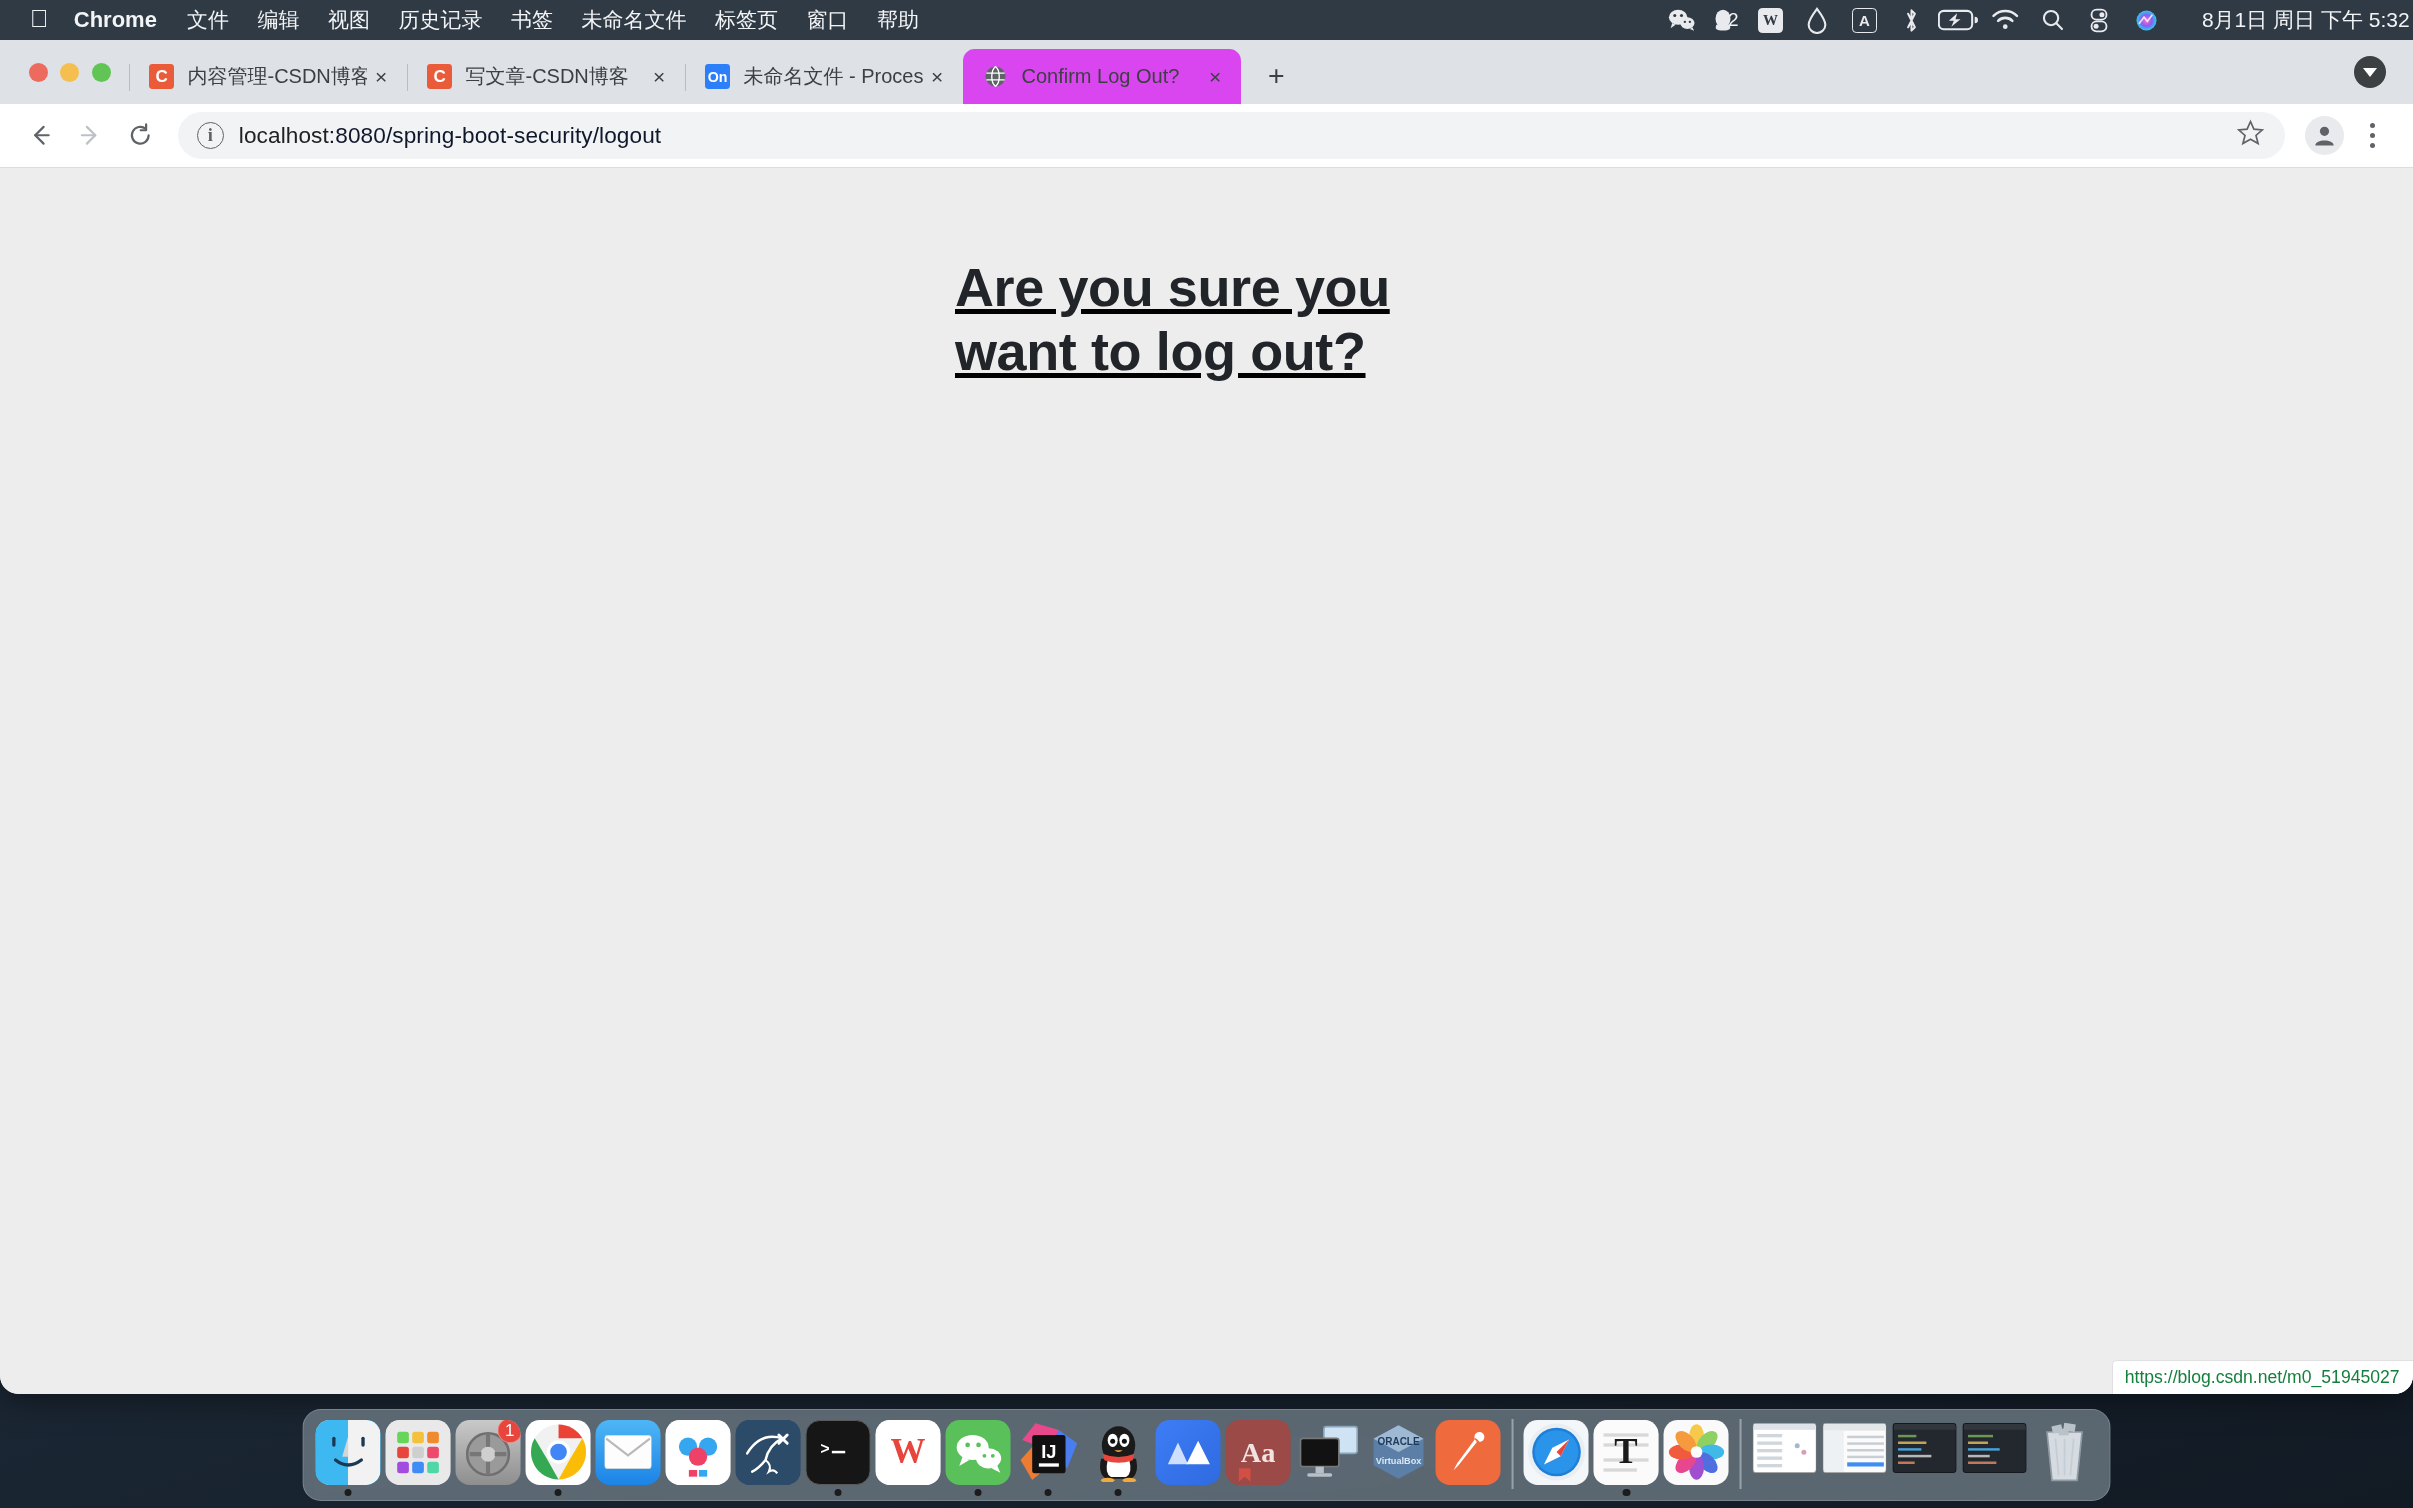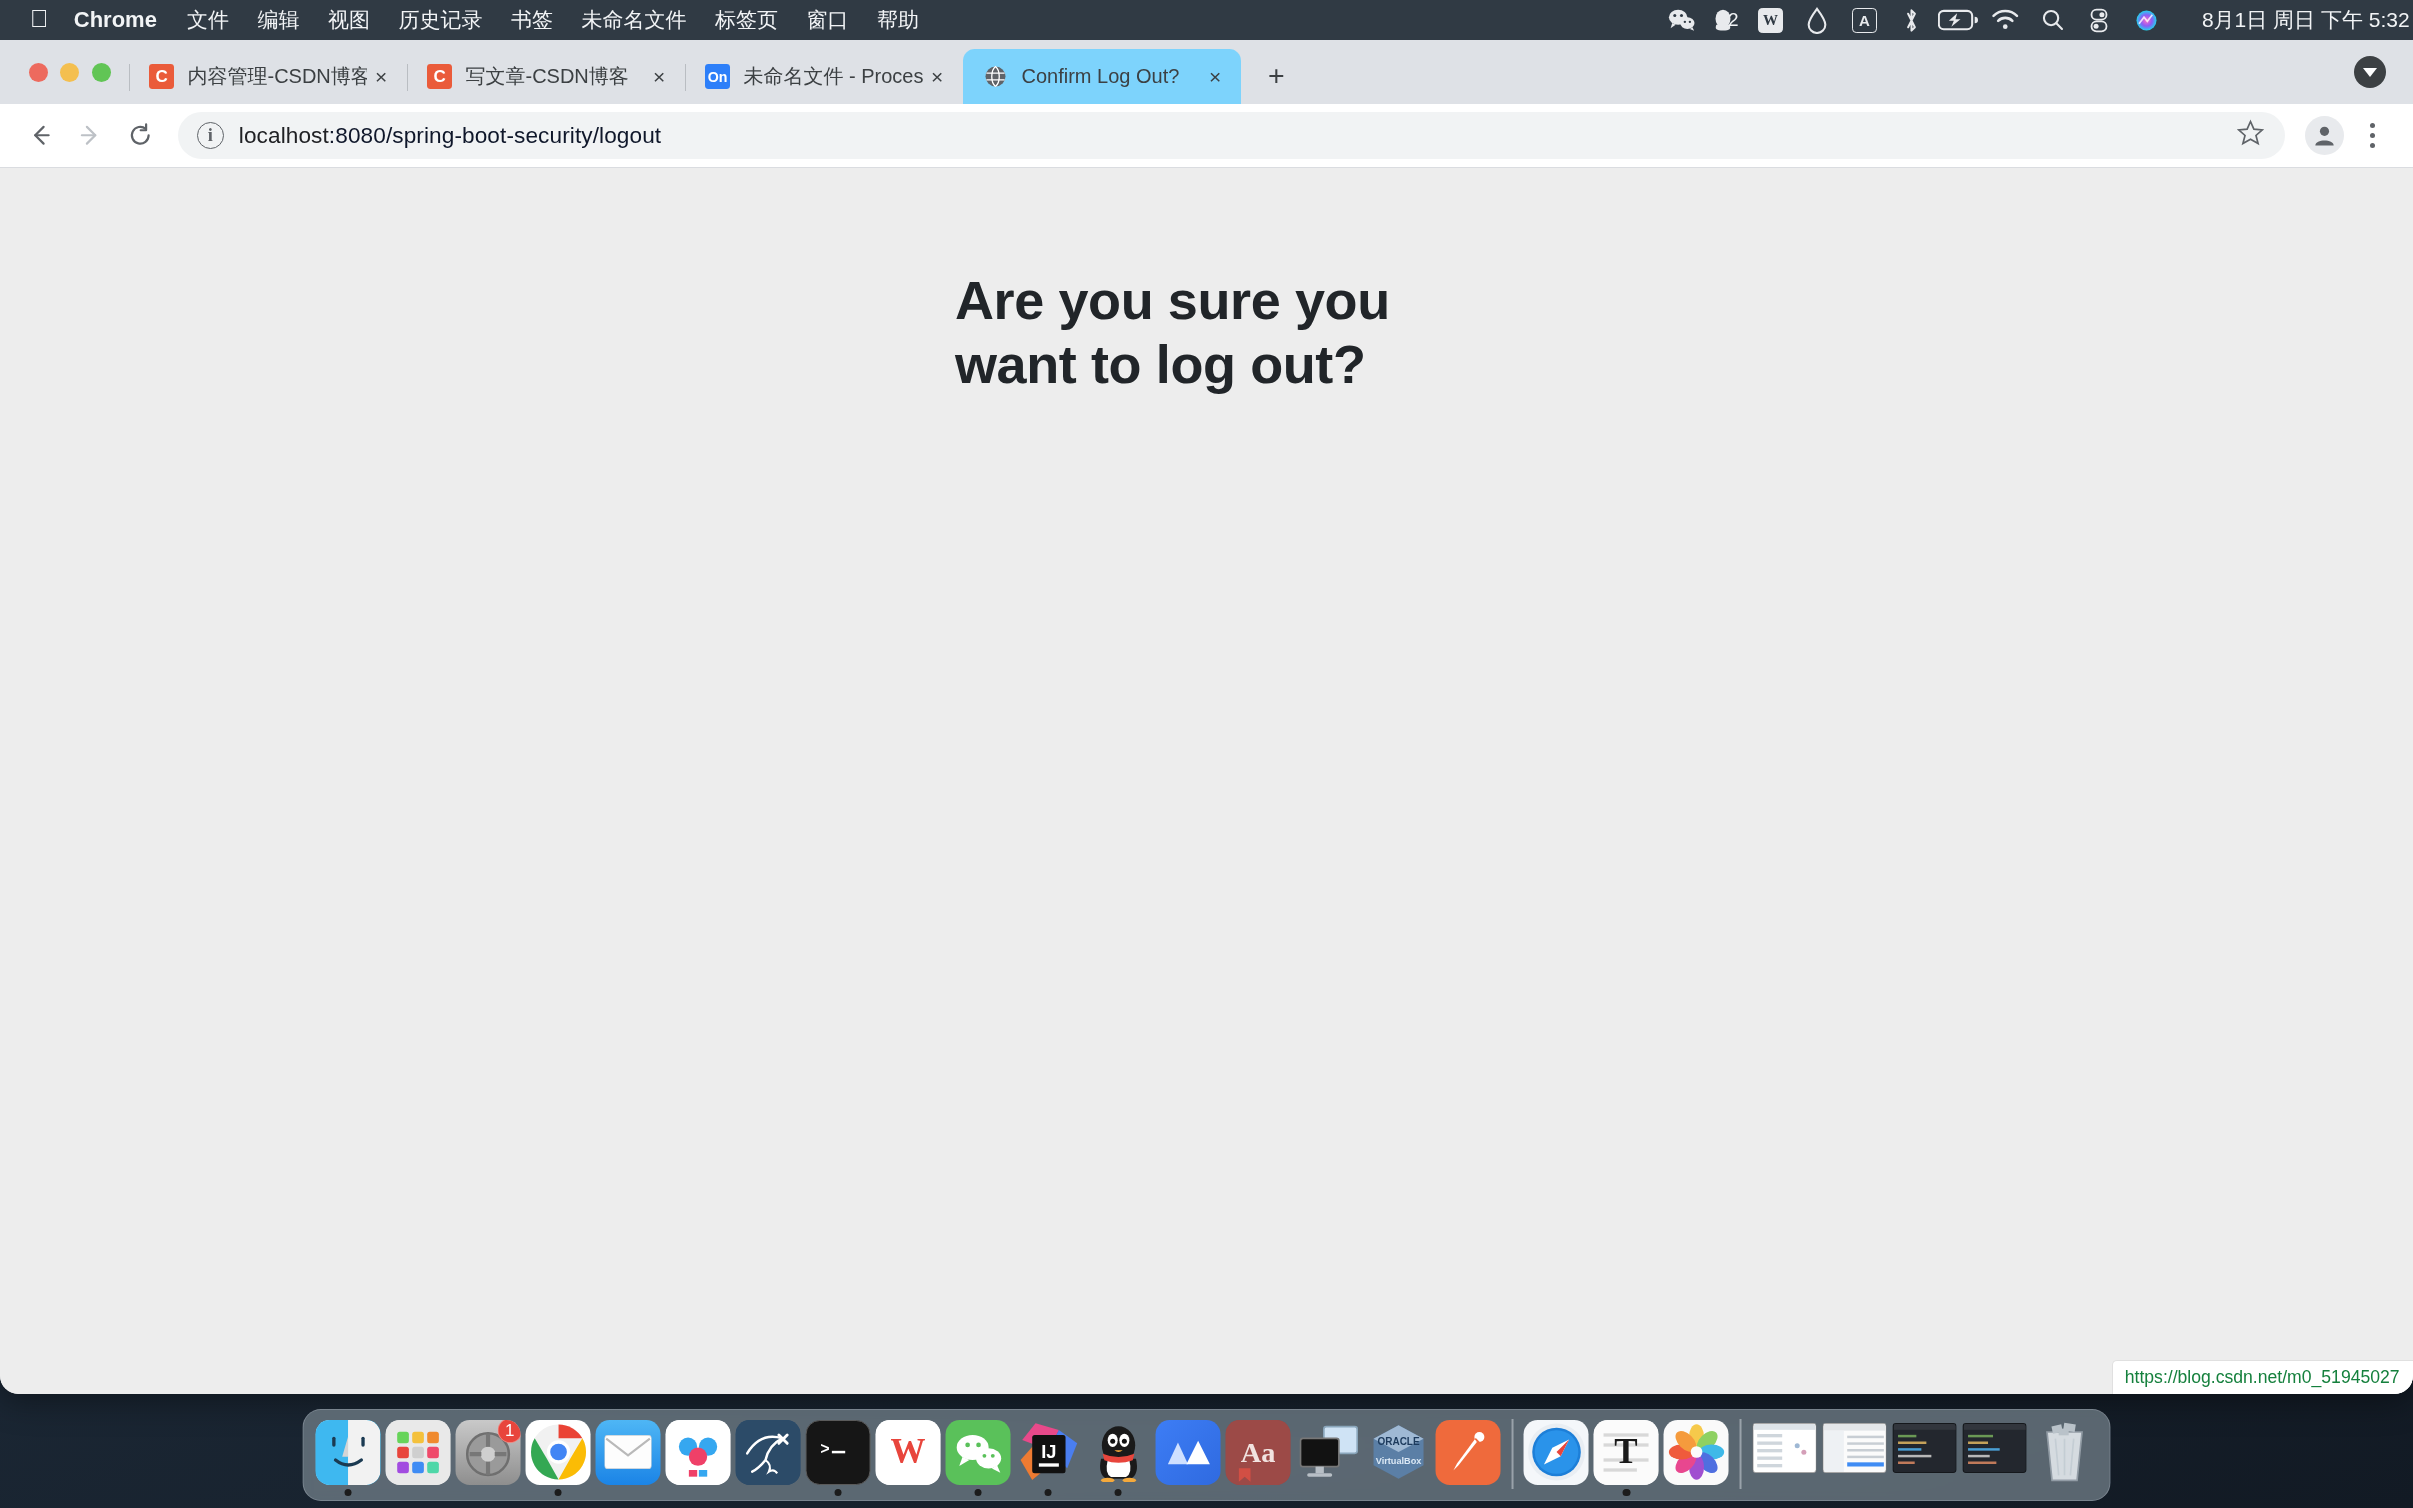--- a/index.html
+++ b/index.html
@@ -96,21 +96,21 @@
     padding: 0 11.7px 0 20px;
     color: #3c4043;
     font-size: 20px;
     border-radius: 11.7px 11.7px 0 0;
   }
   .tab .sep {
     position: absolute; left: 0; top: 15px;
     width: 0.8px; height: 27px; background: #b9bdc2;
   }
   .tab.active {
-    background: #7dd3fc;
+    background: #d946ef;
   }
   .tab .favicon {
     width: 25px; height: 25px; flex: 0 0 25px;
     margin-right: 13.4px;
     display: flex; align-items: center; justify-content: center;
     border-radius: 3.4px;
     font-size: 17px; font-weight: bold; color: #fff;
   }
   .fav-csdn { background: #ea5b3a; }
   .fav-on   { background: #2d7ff9; font-size: 14.2px !important; }
@@ -204,22 +204,23 @@
 
   
   #page {
     position: relative;
     height: 1226px;
     background: #ededed;
     overflow: hidden;
   }
   #content {
     position: absolute;
-    left: 955px; top: 101px;
+    left: 955px; top: 88px;
     width: 503px;
+    text-decoration: underline;
   }
   #heading {
     font-size: 54px;
     line-height: 1.18;
     font-weight: bold;
     color: #212529;
     letter-spacing: -0.4px;
     margin-bottom: 42px;
   }
   #logout-btn {

